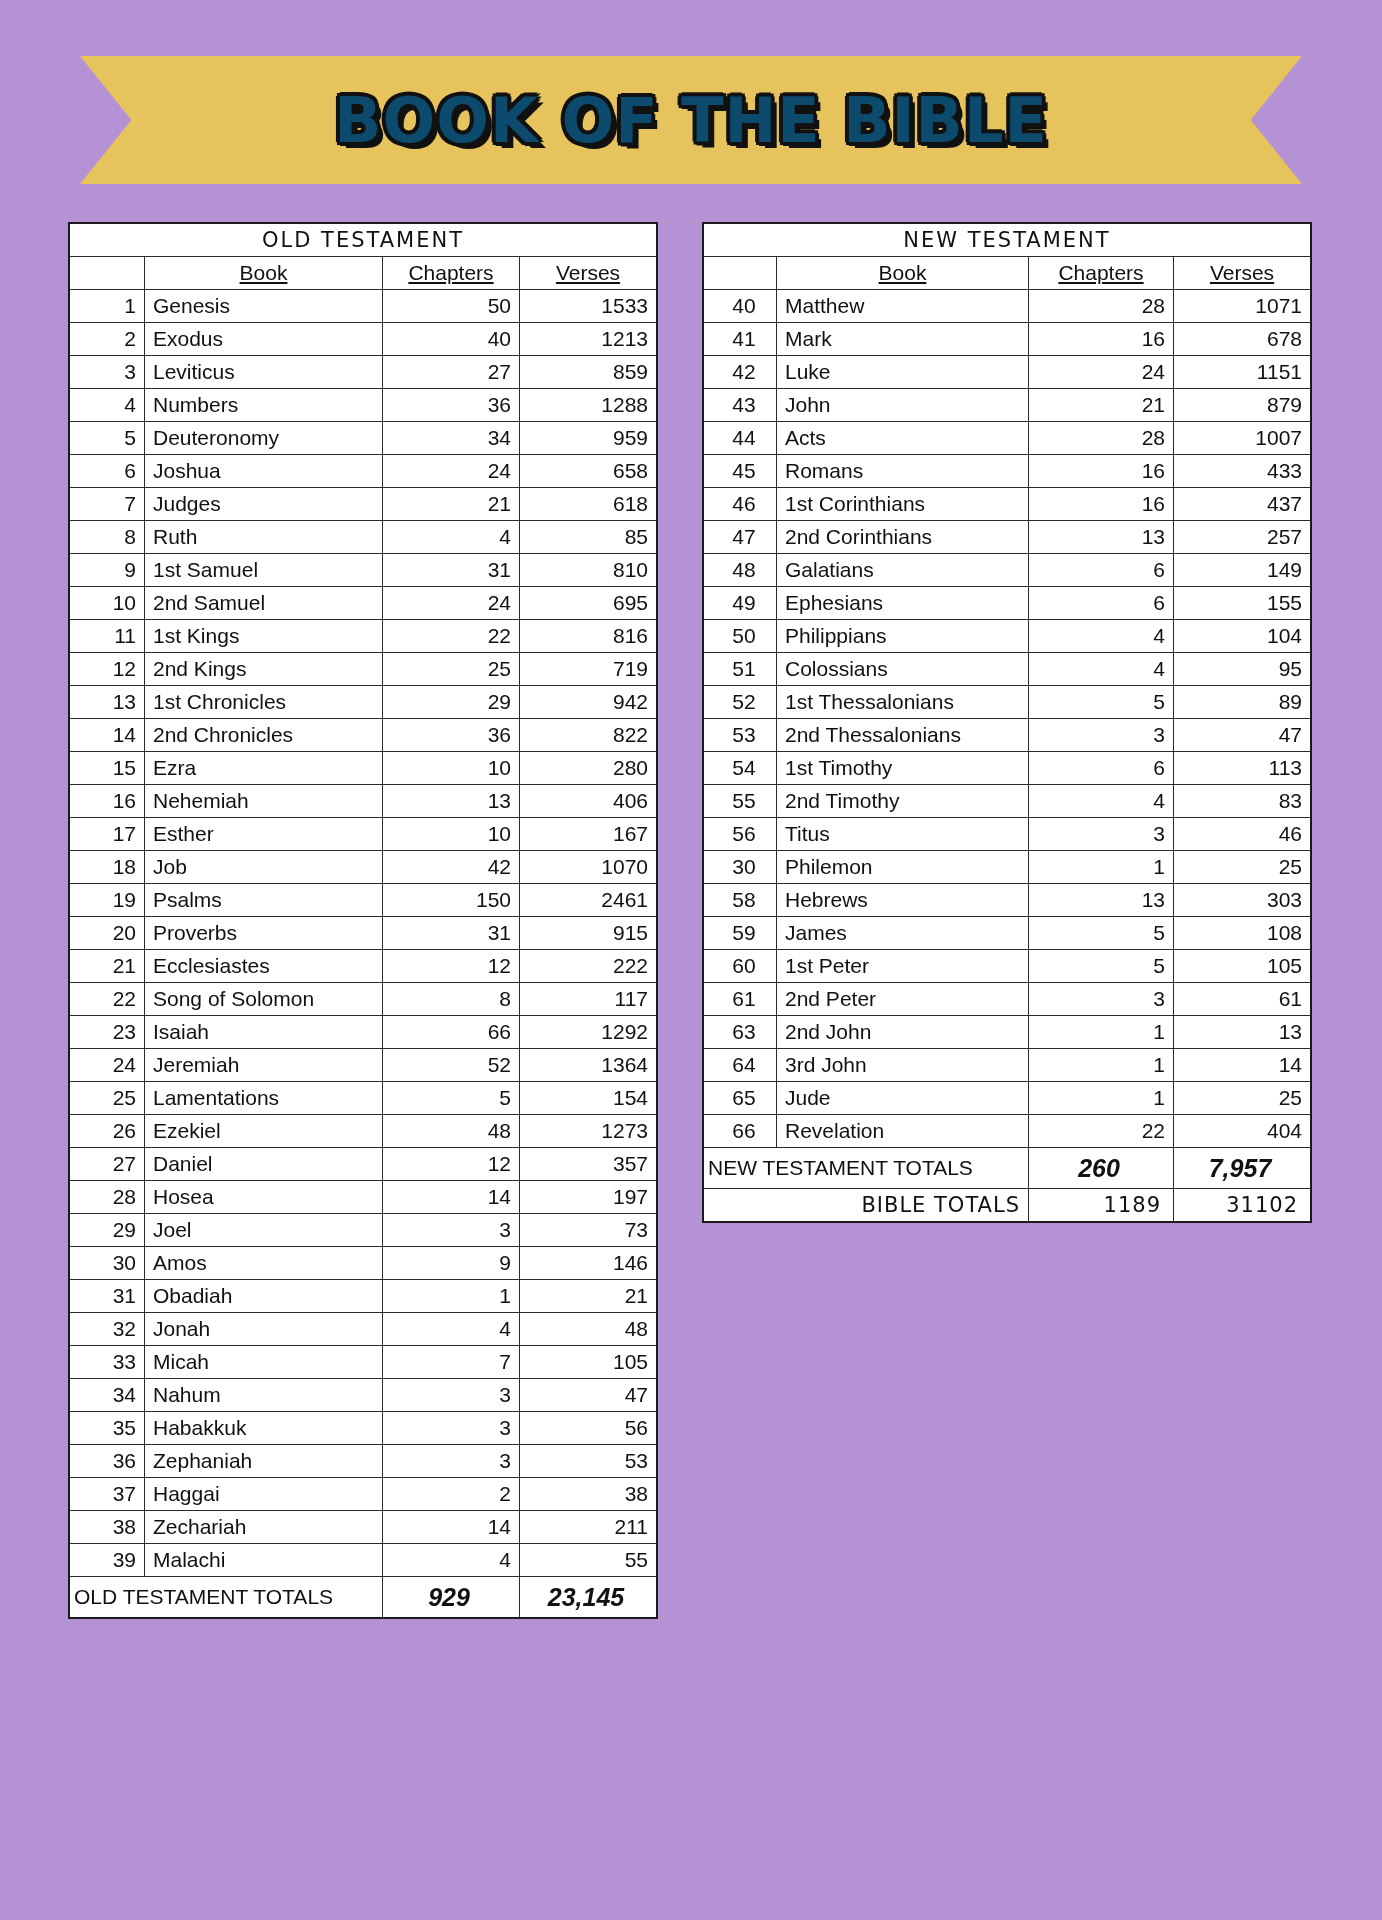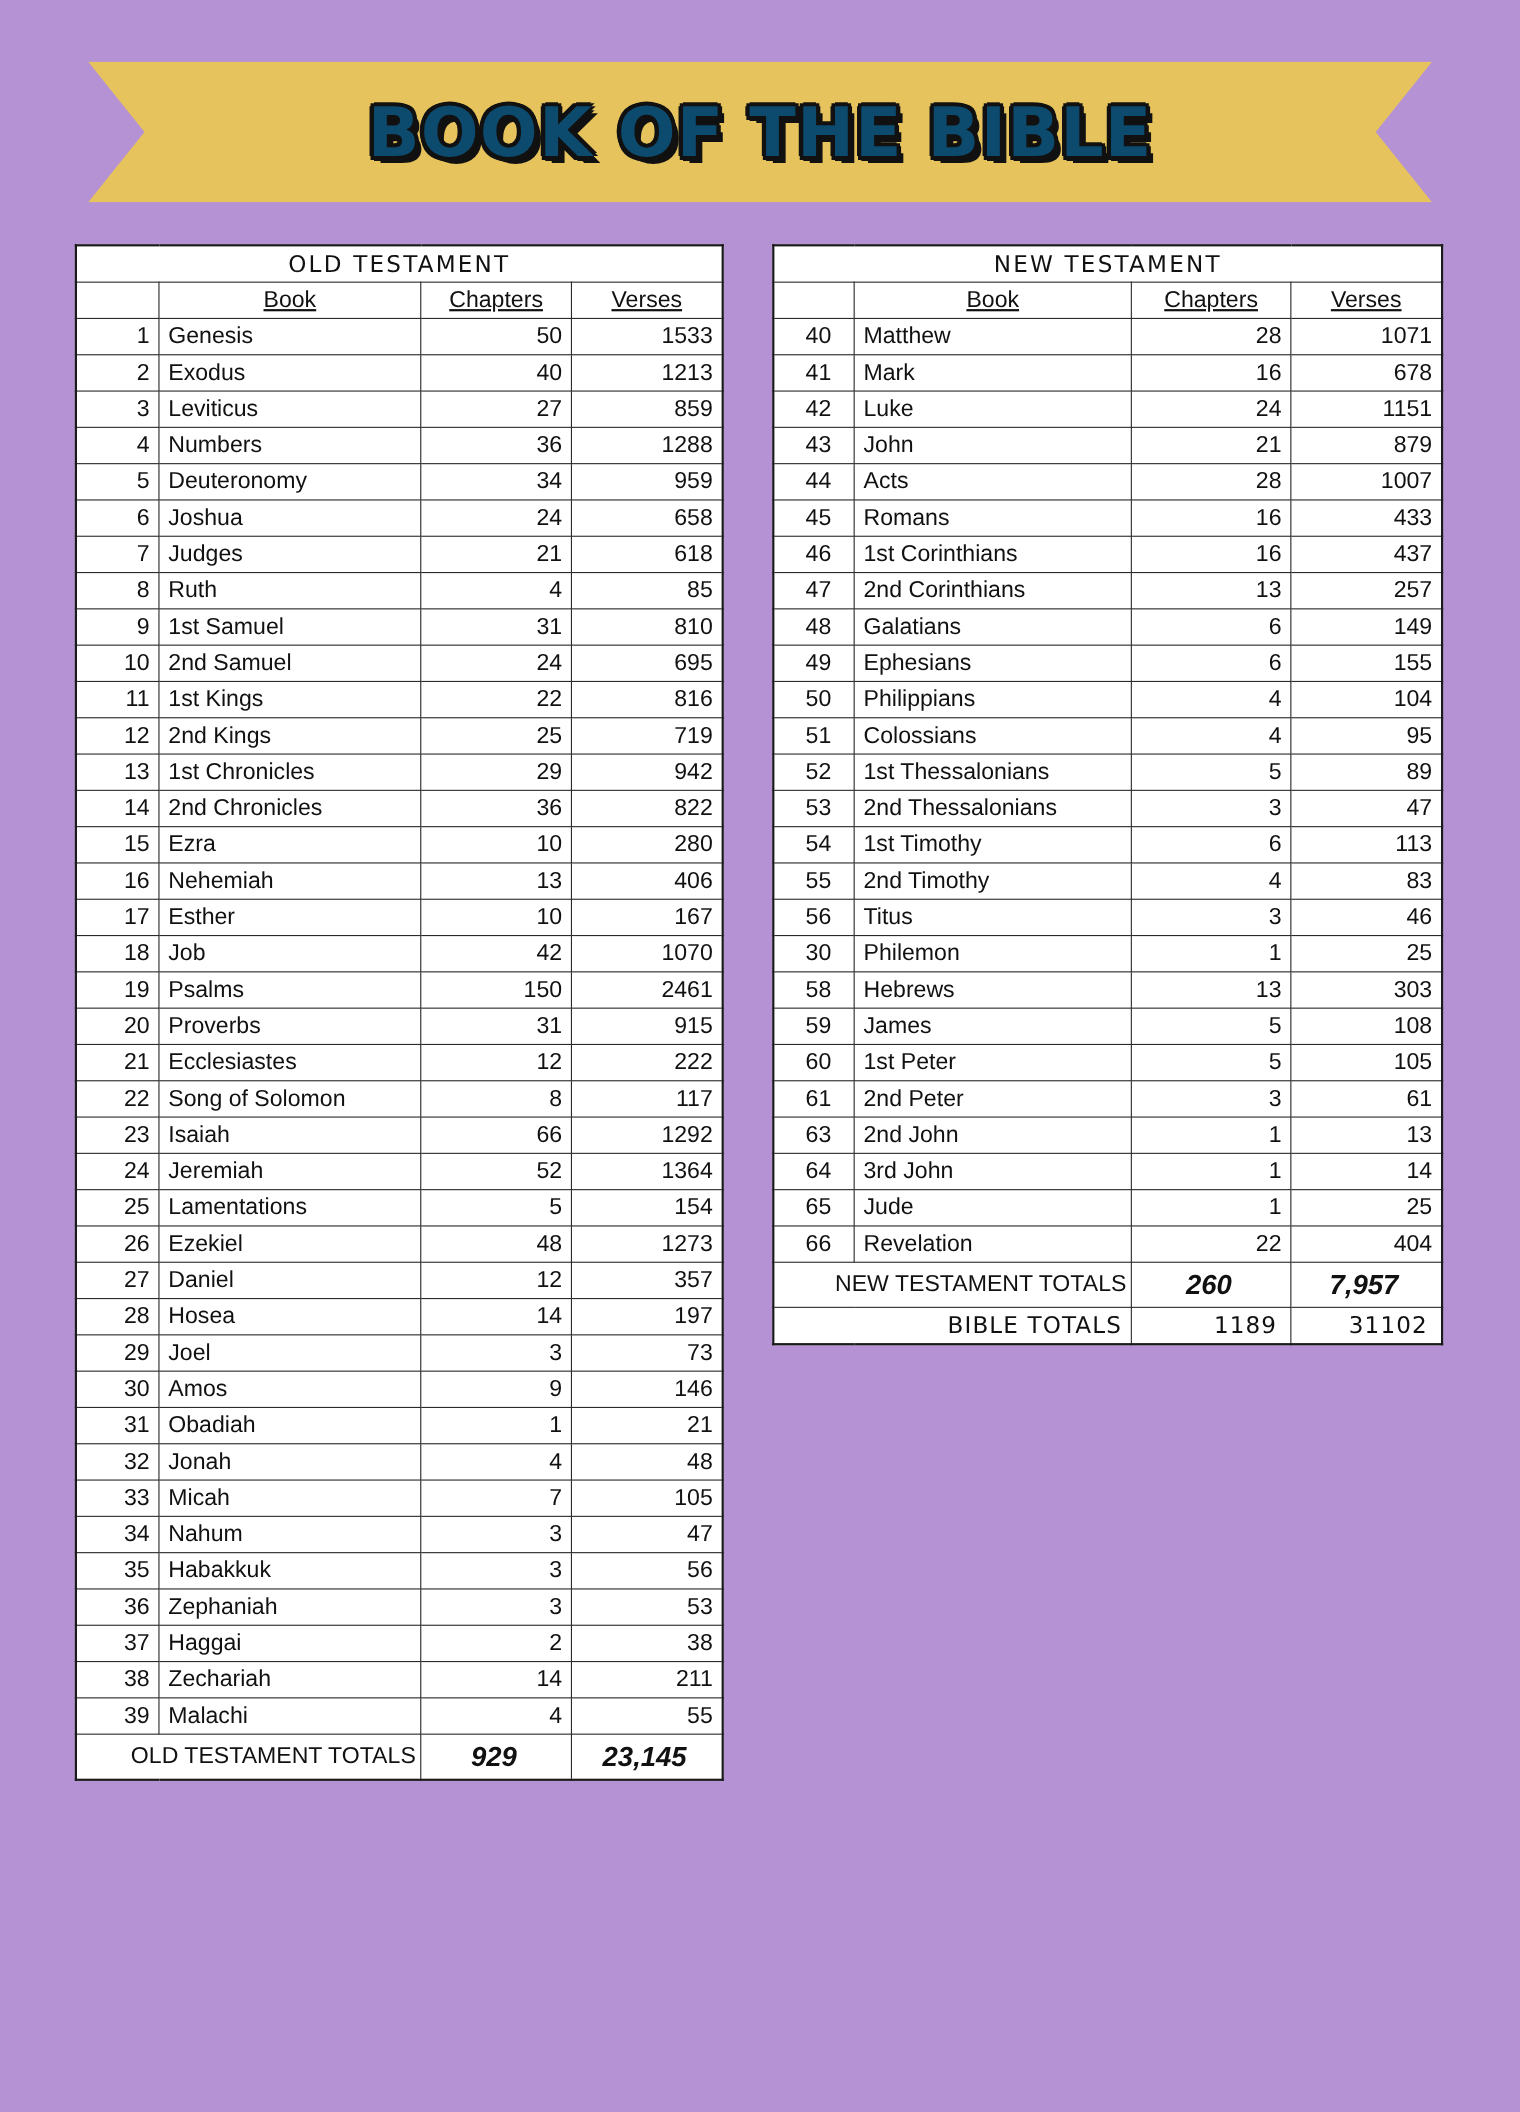--- a/index.html
+++ b/index.html
@@ -49,21 +49,21 @@
     margin: 38px 60px 0 68px;
     align-items: flex-start;
   }
   .col { flex: 0 0 auto; }
   .col-ot { width: 590px; }
   .col-nt { width: 610px; }
 
   table.tbl {
     border-collapse: collapse;
     width: 100%;
-    background: #e5e5e5;
+    background: #0f172a;
     border: 2px solid #1a1a1a;
   }
   table.tbl td, table.tbl th {
     border: 1px solid #2a2a2a;
     font-size: 21px;
     color: #111;
     font-weight: normal;
     padding: 4px 8px;
     background: #ffffff;
   }
@@ -96,21 +96,21 @@
   .nt .c-ch { width: 128px; }
   .nt .c-vs { width: 120px; }
   .nt td { font-size: 22px; padding: 6px 8px; }
 
   .totals td {
     background: #e6c35c;
     font-size: 23px;
     color: #111;
   }
   .totals .lbl {
-    text-align: right;
+    text-align: left;
     line-height: 1.35;
     padding: 6px 4px;
   }
   .totals .val {
     text-align: center;
     font-style: italic;
     font-weight: bold;
     font-size: 25px;
     padding-right: 12px;
   }

